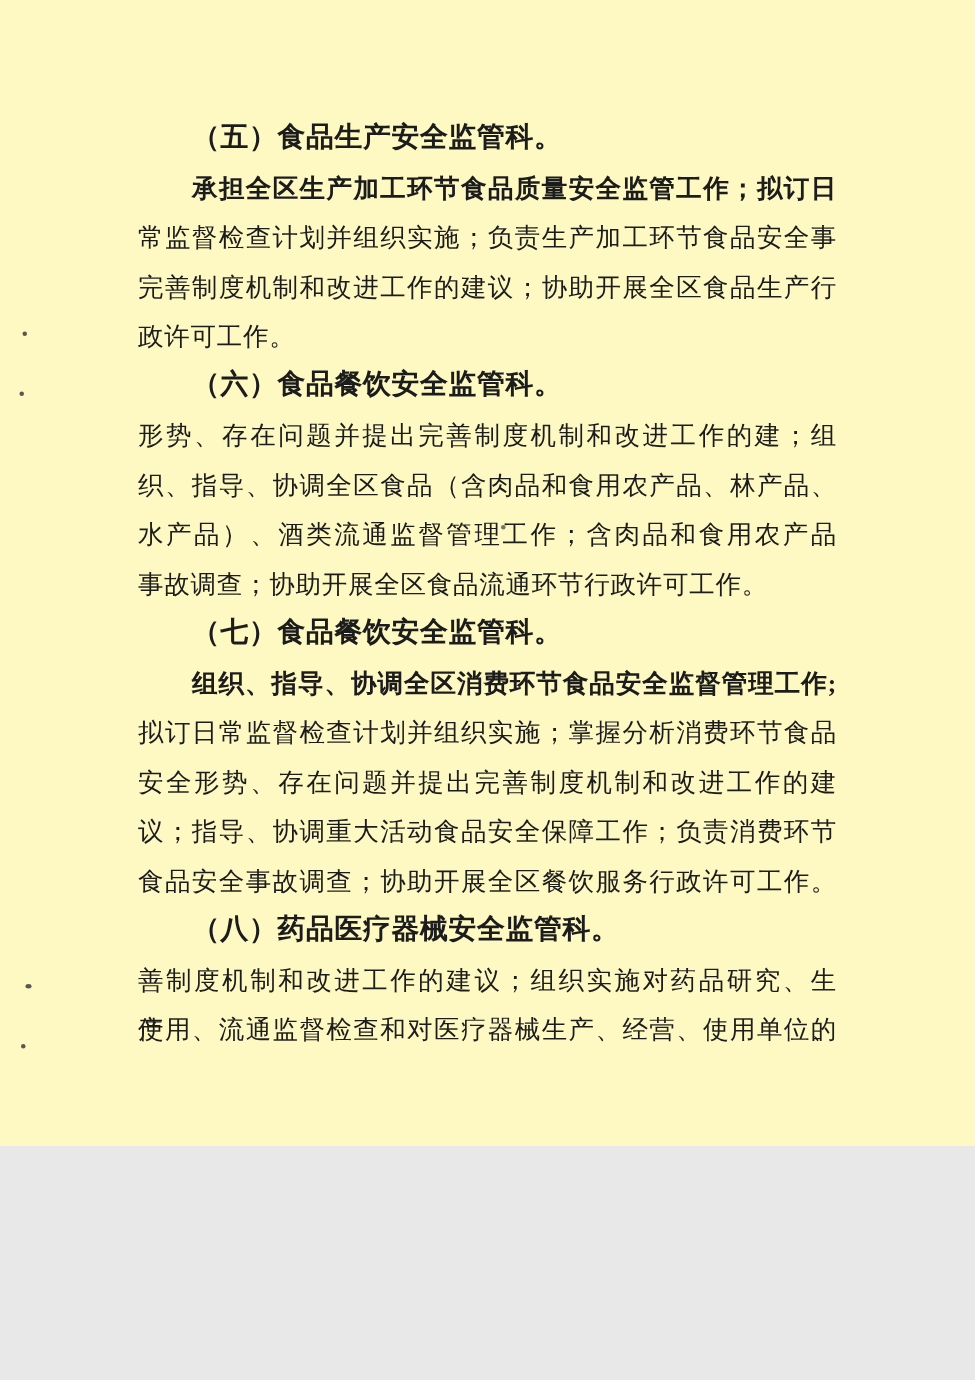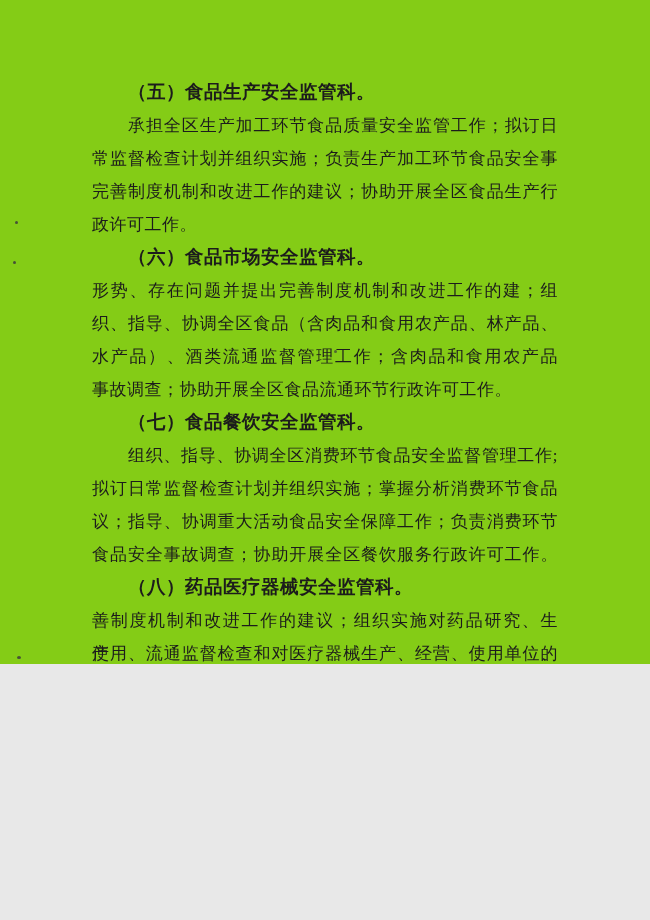--- a/index.html
+++ b/index.html
@@ -3,22 +3,22 @@
 <meta charset="utf-8">
 <style>
   html, body {
     margin: 0;
     padding: 0;
     background: #e8e8e8;
   }
   .sheet {
     position: relative;
     width: 650px;
-    height: 664px;
-    background: #84cc16;
+    height: 764px;
+    background: #fef9c3;
     overflow: hidden;
     font-family: "Liberation Serif", "DejaVu Serif", serif;
     color: #1c1c1c;
   }
   .content {
     position: absolute;
     left: 92px;
     top: 76px;
     width: 466px;
   }
@@ -33,20 +33,21 @@
     overflow: visible;
   }
   .line.heading {
     font-weight: 700;
     font-size: 18.5px;
     text-align-last: left;
     text-indent: 36px;
   }
   .line.first {
     text-indent: 36px;
+    font-weight: bold;
   }
   .line.last {
     text-align-last: left;
   }
   .pagenum {
     position: absolute;
     left: 92px;
     top: 832px;
     width: 466px;
     height: 24px;
@@ -72,28 +73,29 @@
 <body>
 
 <div class="sheet">
 
   <main class="content">
     <div class="line heading">（五）食品生产安全监管科。</div>
     <div class="line first">承担全区生产加工环节食品质量安全监管工作；拟订日</div>
     <div class="line">常监督检查计划并组织实施；负责生产加工环节食品安全事</div>
     <div class="line">完善制度机制和改进工作的建议；协助开展全区食品生产行</div>
     <div class="line last">政许可工作。</div>
-    <div class="line heading">（六）食品市场安全监管科。</div>
+    <div class="line heading">（六）食品餐饮安全监管科。</div>
     <div class="line">形势、存在问题并提出完善制度机制和改进工作的建；组</div>
     <div class="line">织、指导、协调全区食品（含肉品和食用农产品、林产品、</div>
     <div class="line">水产品）、酒类流通监督管理工作；含肉品和食用农产品</div>
     <div class="line last">事故调查；协助开展全区食品流通环节行政许可工作。</div>
     <div class="line heading">（七）食品餐饮安全监管科。</div>
     <div class="line first">组织、指导、协调全区消费环节食品安全监督管理工作;</div>
     <div class="line">拟订日常监督检查计划并组织实施；掌握分析消费环节食品</div>
+    <div class="line">安全形势、存在问题并提出完善制度机制和改进工作的建</div>
     <div class="line">议；指导、协调重大活动食品安全保障工作；负责消费环节</div>
     <div class="line">食品安全事故调查；协助开展全区餐饮服务行政许可工作。</div>
     <div class="line heading">（八）药品医疗器械安全监管科。</div>
     <div class="line">善制度机制和改进工作的建议；组织实施对药品研究、生产、</div>
     <div class="line">使用、流通监督检查和对医疗器械生产、经营、使用单位的</div>
   </main>
 
   <div class="pagenum">— 7 —</div>
 
   <i class="speck s1"></i>

